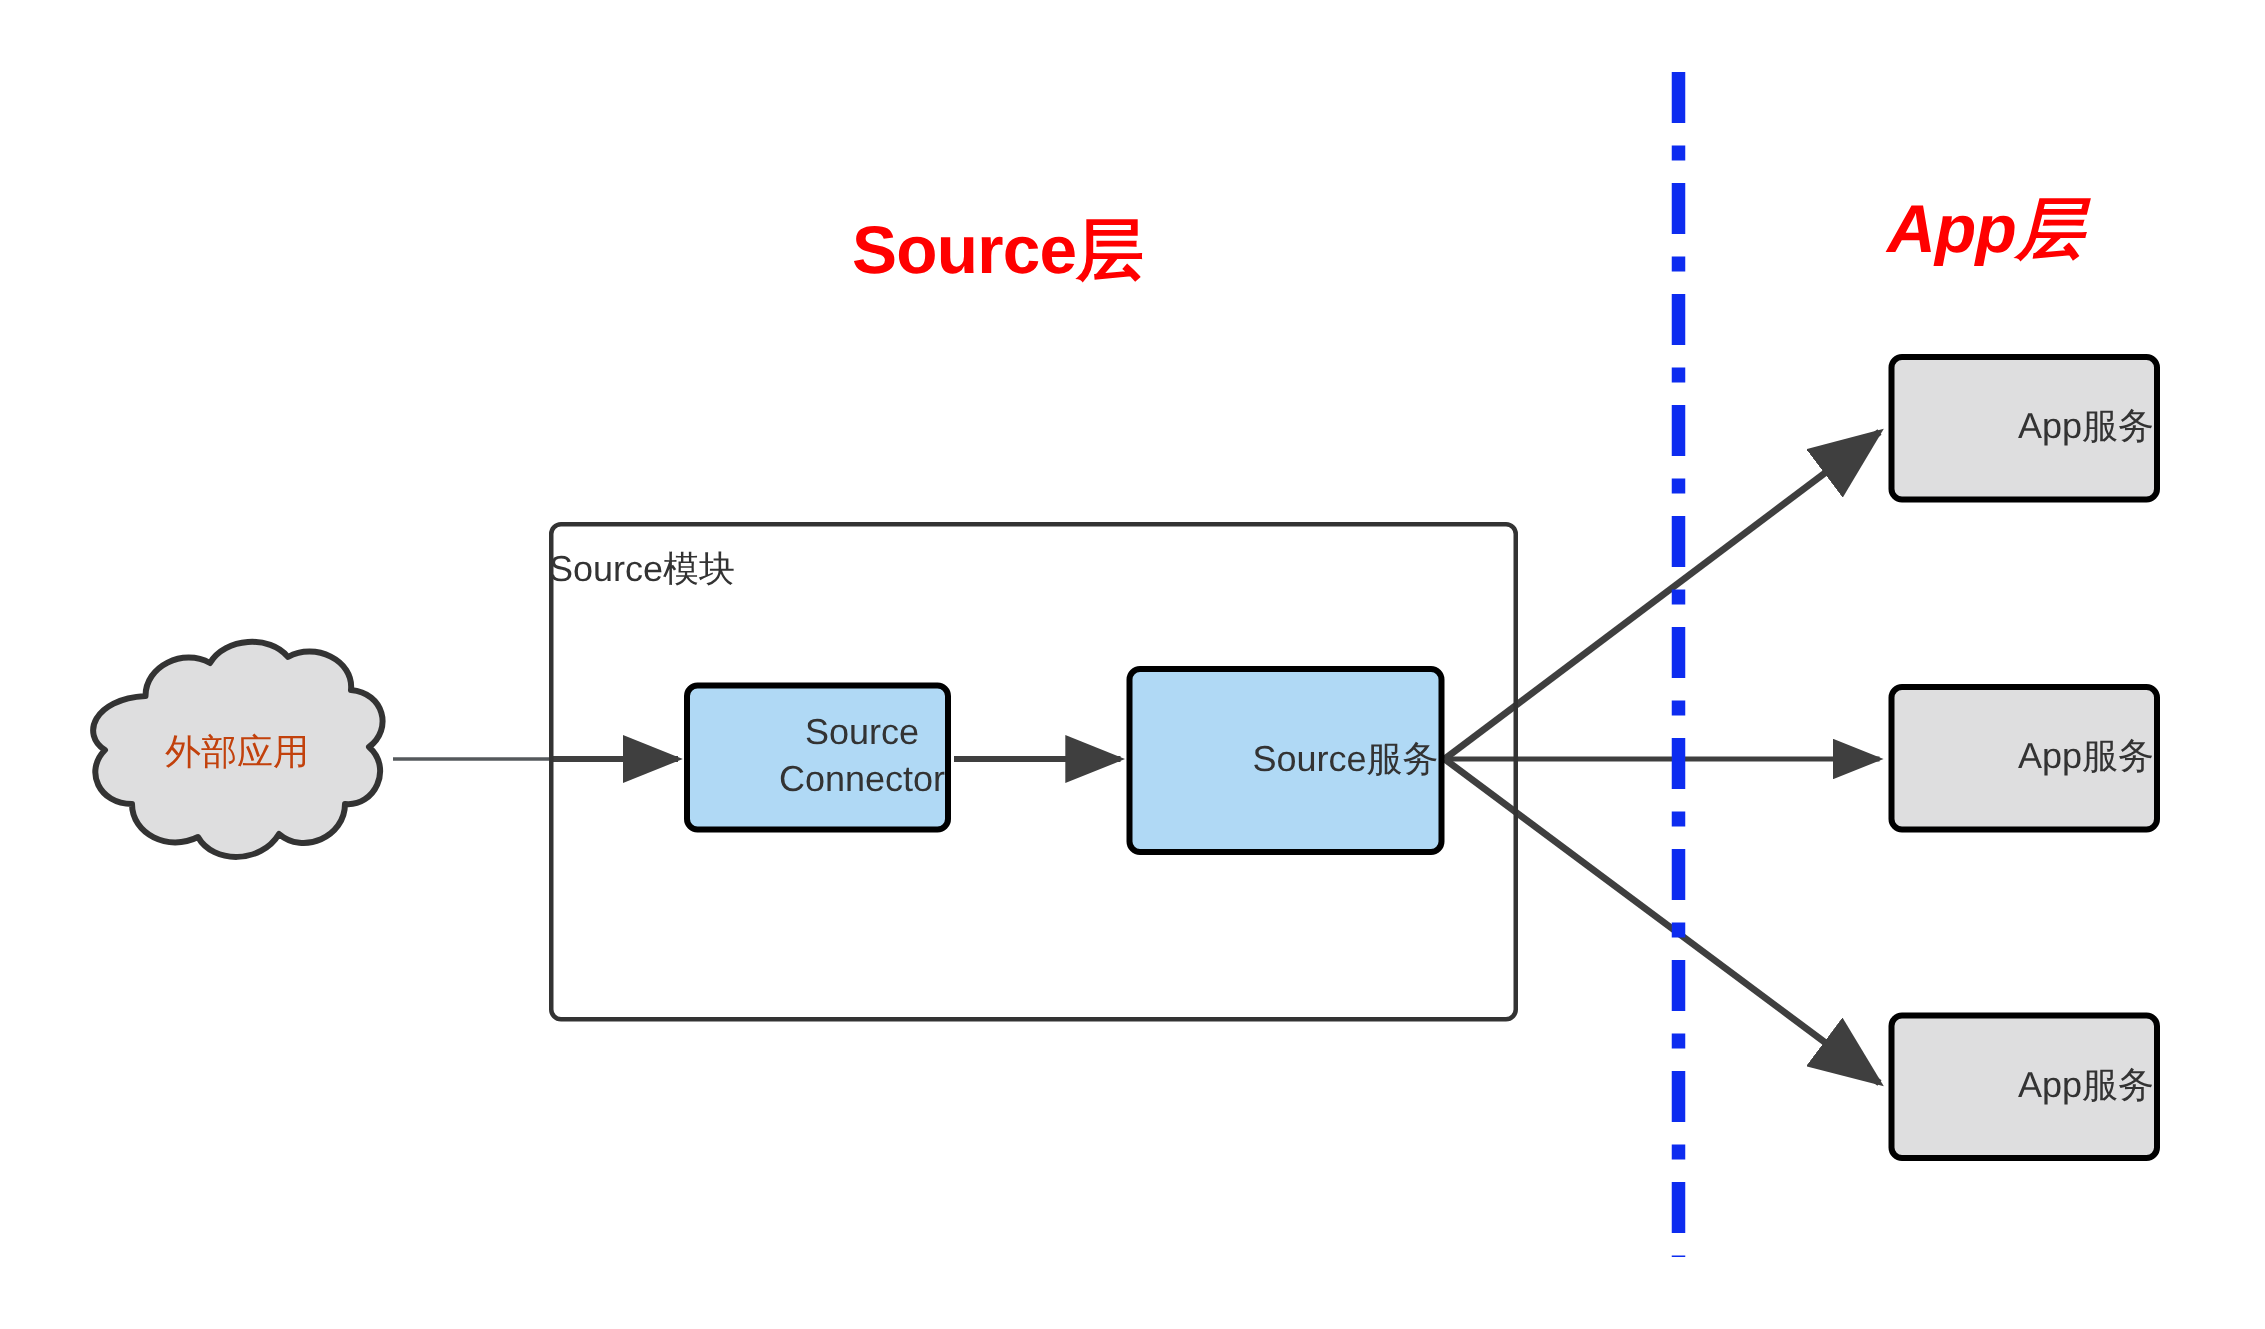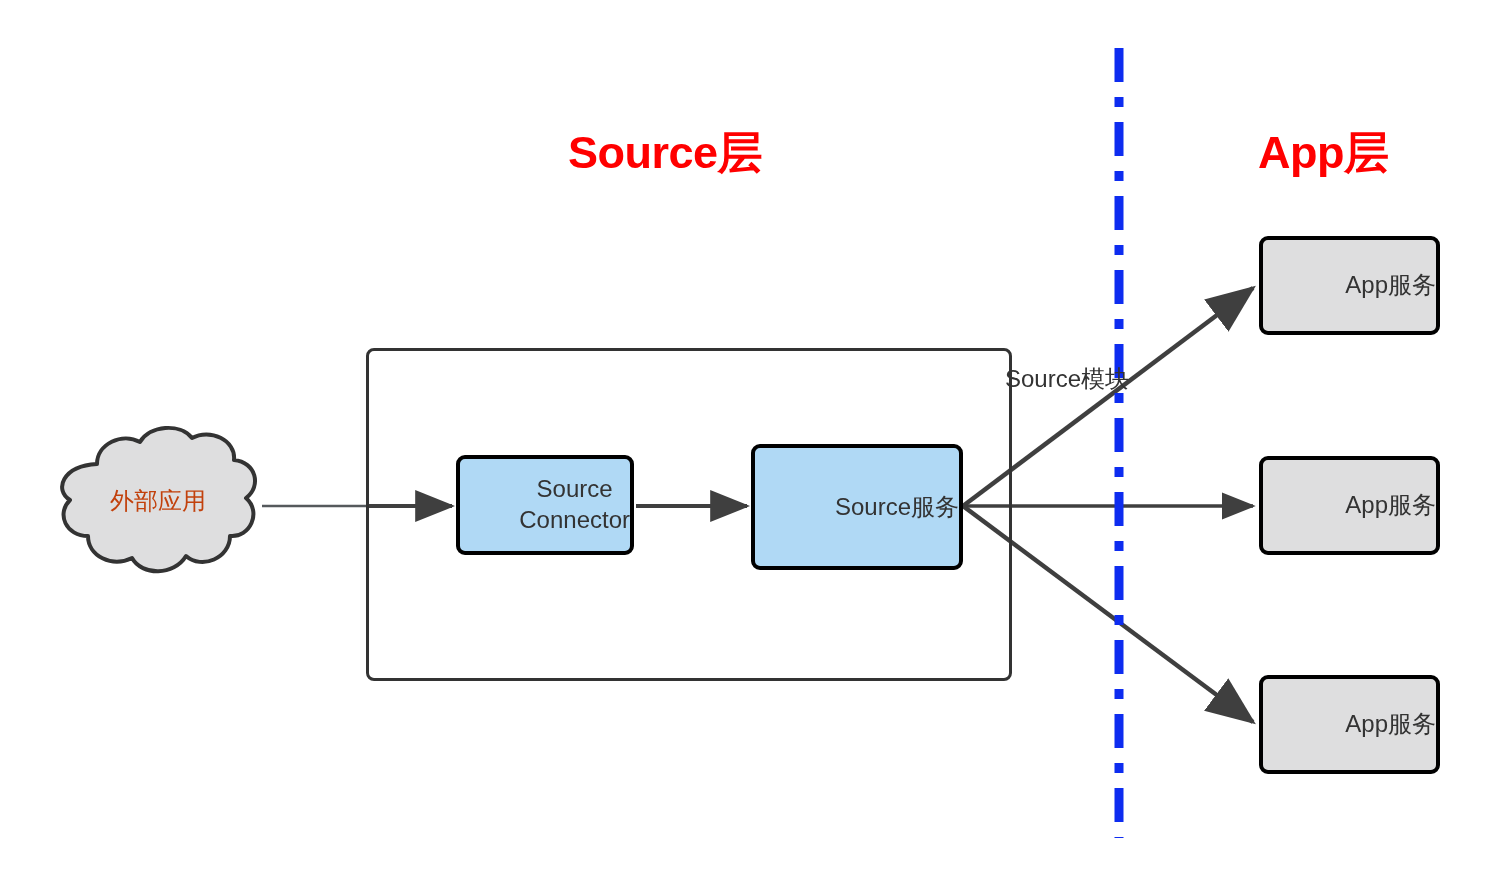--- a/index.html
+++ b/index.html
@@ -27,22 +27,22 @@
   }
   .layer-title {
     position: absolute;
     color: #ff0000;
     font-weight: bold;
     font-size: 45px;
     line-height: 1.05;
     white-space: nowrap;
     letter-spacing: -0.5px;
   }
-  #title-source { left: 568px; top: 129px; }
-  #title-app { left: 1258px; top: 129px; }
+  #title-source { left: 568px; top: 143px; }
+  #title-app { left: 1258px; top: 129px; font-style: italic; }
 
   .node-box {
     position: absolute;
     box-sizing: border-box;
     display: flex;
     align-items: center;
     justify-content: flex-end;
     text-align: center;
     color: #333333;
     font-size: 24px;
@@ -66,21 +66,21 @@
     box-sizing: border-box;
     border: 3px solid #333333;
     border-radius: 8px;
     background: transparent;
   }
   #module-label {
     position: absolute;
     left: 366px;
     top: 363px;
     width: 763px;
-    text-align: right;
+    text-align: left;
     color: #333333;
     font-size: 24px;
     white-space: nowrap;
   }
 
   #node-connector {
     left: 456px;
     top: 455px;
     width: 178px;
     height: 100px;

